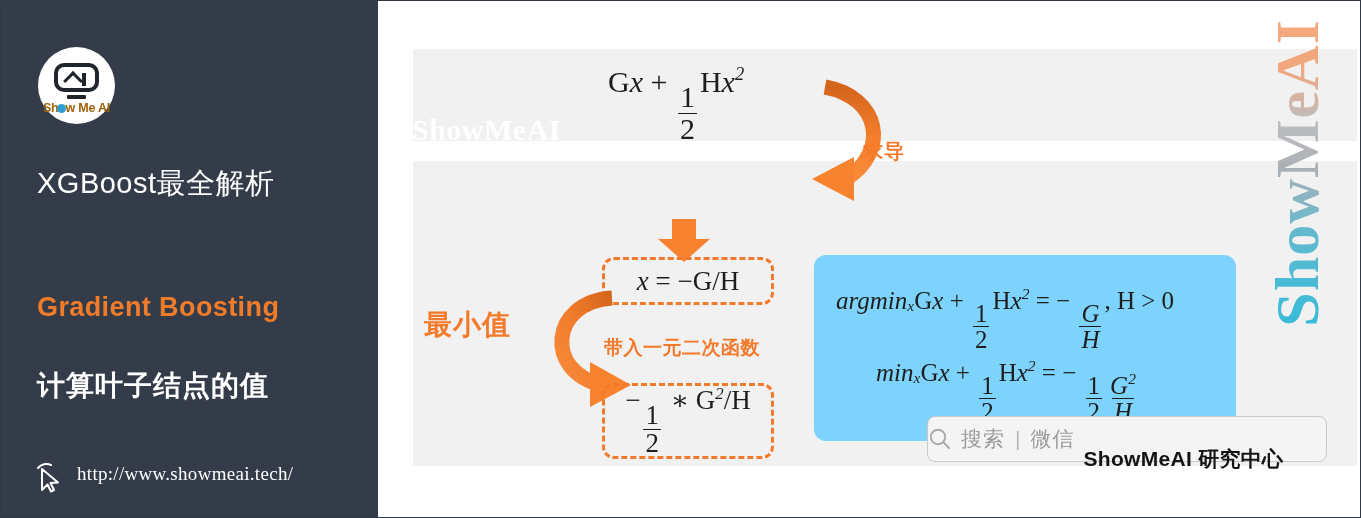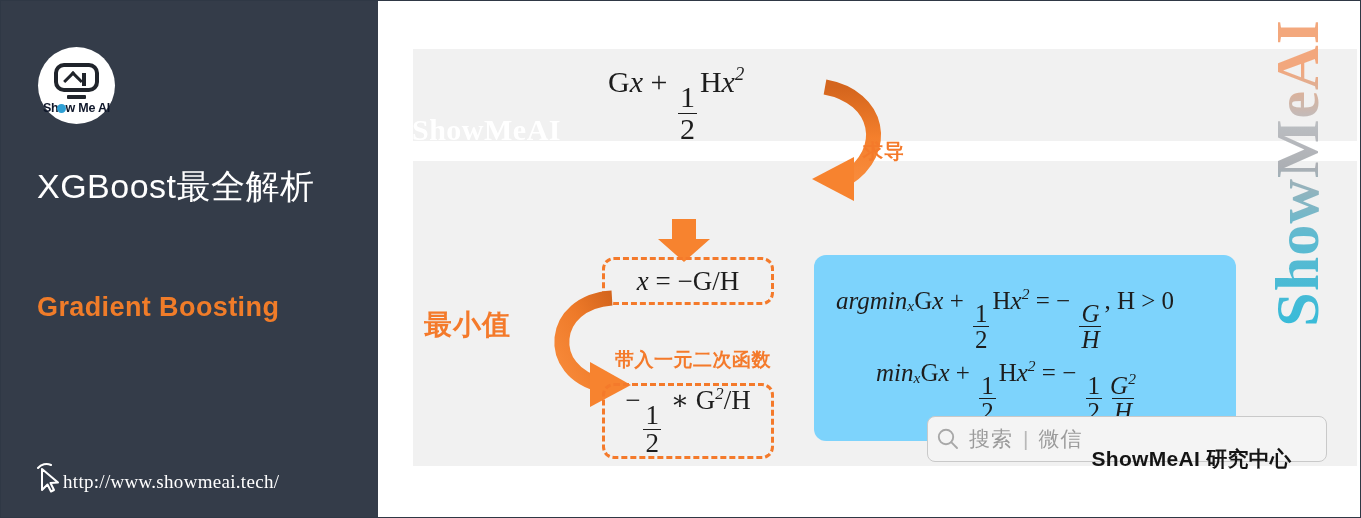--- a/index.html
+++ b/index.html
@@ -69,39 +69,39 @@
     background: #20242b;
     border-radius: 1px;
   }
   .logo-text {
     position: absolute;
     left: 0; right: 0;
     top: 54px;
     text-align: center;
     font-size: 12.5px;
     font-weight: bold;
-    color: #0f172a;
+    color: #a16207;
     letter-spacing: -0.2px;
     font-family: "Liberation Sans", sans-serif;
     white-space: nowrap;
   }
   .logo-text .dot {
     display: inline-block;
     width: 9px; height: 9px;
     border-radius: 50%;
     background: #2e9fd4;
     vertical-align: -1px;
     margin: 0 -1px;
   }
 
   .title-main {
     position: absolute;
     left: 36px;
     top: 163px;
-    font-size: 34px;
+    font-size: 29px;
     color: #ffffff;
     letter-spacing: 0.5px;
     font-family: "Liberation Sans", sans-serif;
     white-space: nowrap;
   }
   .title-sub-en {
     position: absolute;
     left: 36px;
     top: 291px;
     font-size: 27px;
@@ -120,21 +120,22 @@
     color: #ffffff;
     letter-spacing: 1px;
     font-family: "Liberation Sans", sans-serif;
     white-space: nowrap;
   }
   .url-row {
     position: absolute;
     left: 34px;
     top: 462px;
     display: flex;
-    align-items: flex-end;
+    align-items: flex-start;
+    gap: 14px;
   }
   .url-text {
     font-size: 19px;
     color: #ffffff;
     font-family: "Liberation Serif", serif;
     letter-spacing: 0.3px;
     white-space: nowrap;
   }
 
   
@@ -198,21 +199,21 @@
   .lbl-orange {
     position: absolute;
     color: #f47a2b;
     font-weight: bold;
     font-family: "Liberation Sans", sans-serif;
     white-space: nowrap;
   }
   .lbl-quadratic { left: 50px;  top: 72px;  font-size: 24px; letter-spacing: 1px; z-index: 4; }
   .lbl-min       { left: 46px;  top: 305px; font-size: 28px; letter-spacing: 1px; z-index: 4; }
   .lbl-derive    { left: 485px; top: 137px; font-size: 20px; letter-spacing: 1px; z-index: 6; }
-  .lbl-subst     { left: 237px; top: 334px; font-size: 19px; letter-spacing: 0.5px; z-index: 6; margin-top: 12px; }
+  .lbl-subst     { left: 226px; top: 334px; font-size: 19px; letter-spacing: 0.5px; z-index: 6; }
 
   
   .math {
     font-family: "Liberation Serif", "DejaVu Serif", serif;
     font-style: italic;
     color: #1d1d1d;
     white-space: nowrap;
   }
   .frac {
     display: inline-flex;
@@ -298,21 +299,21 @@
     left: 549px;
     top: 415px;
     width: 400px;
     height: 46px;
     background: #f4f4f4;
     border: 1.6px solid #c9c9c9;
     border-radius: 8px;
     display: flex;
     align-items: center;
     gap: 9px;
-    padding: 0 8px;
+    padding: 0 0;
     box-sizing: border-box;
     z-index: 8;
   }
   .search-placeholder {
     font-size: 21px;
     color: #9b9b9b;
     font-family: "Liberation Sans", sans-serif;
     white-space: nowrap;
     letter-spacing: 1px;
   }
@@ -344,20 +345,21 @@
           <span class="caret"></span>
           <span class="bar"></span>
         </div>
         <div class="logo-neck"></div>
         <div class="logo-text">Sh<span class="dot"></span>w Me AI</div>
       </div>
     </div>
 
     <div class="title-main">XGBoost最全解析</div>
     <div class="title-sub-en">Gradient Boosting</div>
+    <div class="title-sub-cn">计算叶子结点的值</div>
 
     <div class="url-row">
       <svg width="28" height="30" viewBox="0 0 28 30">
         <path d="M3 5 A11 11 0 0 1 16 2" fill="none" stroke="#ffffff" stroke-width="2" stroke-linecap="round"></path>
         <path d="M7 6 L7 27 L12.5 21.5 L16 28.5 L19 27 L15.5 20 L23 19.5 Z" fill="none" stroke="#ffffff" stroke-width="2" stroke-linejoin="round" stroke-linecap="round"></path>
       </svg>
       <span class="url-text">http://www.showmeai.tech/</span>
     </div>
   </div>
 

